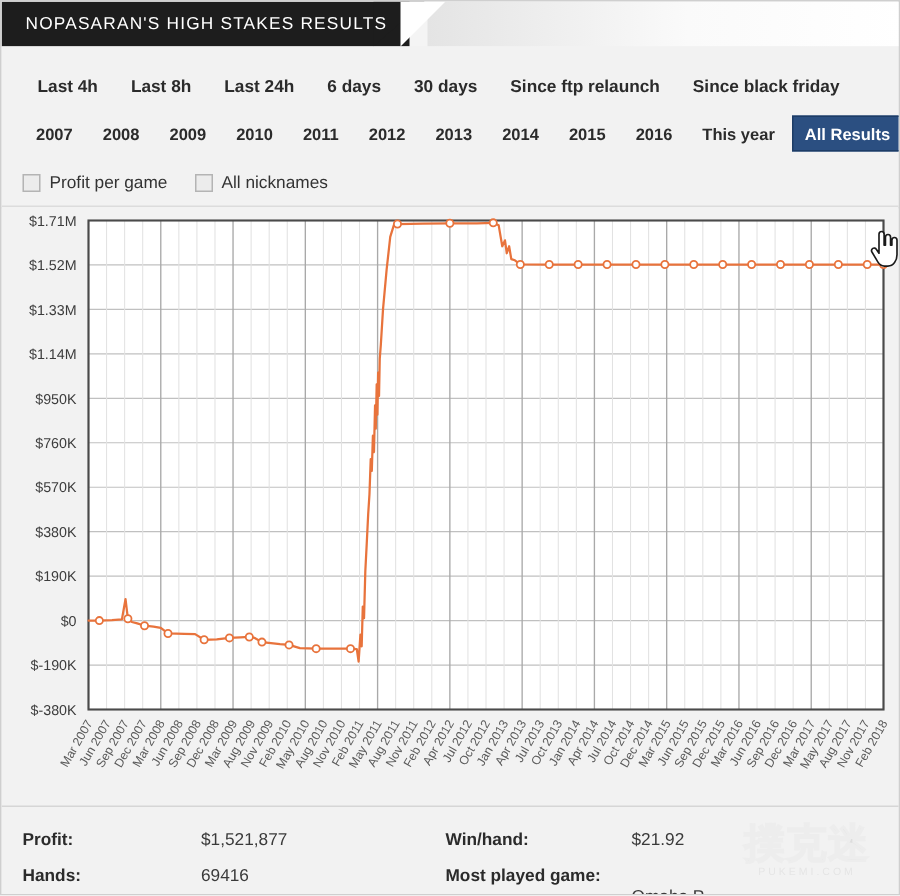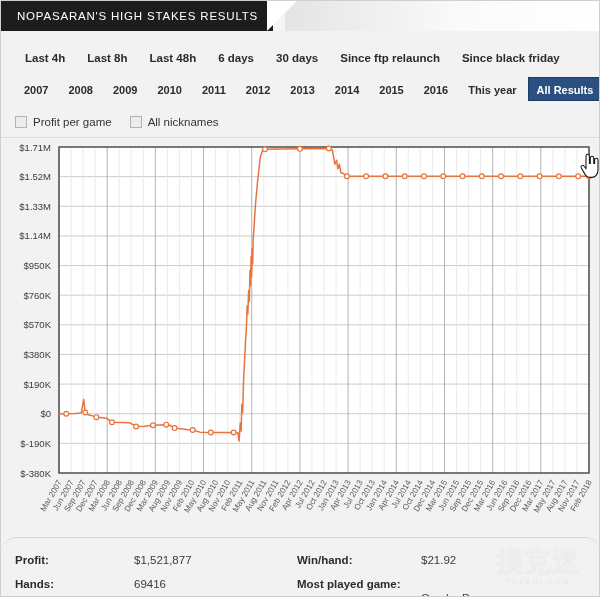--- a/index.html
+++ b/index.html
@@ -117,21 +117,20 @@
     background: #f2f2f2;
   }
   .chart-svg { display: block; }
 
   
   .stats {
     position: absolute; left: 0; top: 536px;
     width: 600px; height: 61px;
     background: #f2f2f2;
     border-top: 1px solid #d6d6d6;
-    border-radius: 16px;
   }
   .stat-key {
     position: absolute;
     font-size: 11.5px; font-weight: bold; color: #2b2b2b;
     white-space: nowrap;
   }
   .stat-val {
     position: absolute;
     font-size: 11.5px; color: #3a3a3a;
     white-space: nowrap;
@@ -191,21 +190,21 @@
     <div class="banner-slash1"></div>
     <div class="banner-grad"></div>
     <div class="banner-slash2"></div>
     <div class="banner-title">NOPASARAN'S HIGH STAKES RESULTS</div>
   </div>
 
   <div class="panel">
     <div class="btnrow row1" id="period-row">
         <div class="fbtn">Last 4h</div>
         <div class="fbtn">Last 8h</div>
-        <div class="fbtn">Last 48h</div>
+        <div class="fbtn">Last 24h</div>
         <div class="fbtn">6 days</div>
         <div class="fbtn">30 days</div>
         <div class="fbtn">Since ftp relaunch</div>
         <div class="fbtn">Since black friday</div>
       </div>
     <div class="btnrow row2" id="year-row">
         <div class="fbtn small">2007</div>
         <div class="fbtn small">2008</div>
         <div class="fbtn small">2009</div>
         <div class="fbtn small">2010</div>

